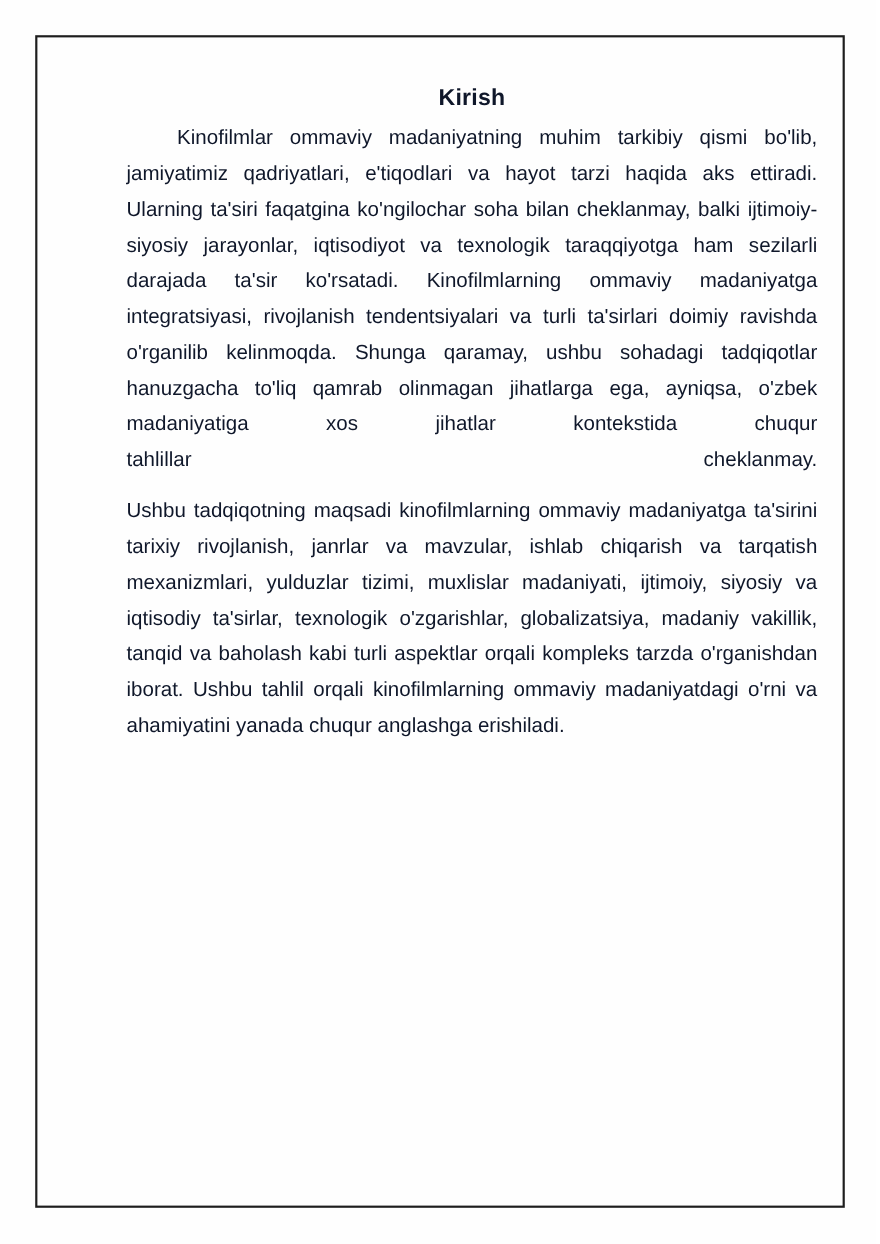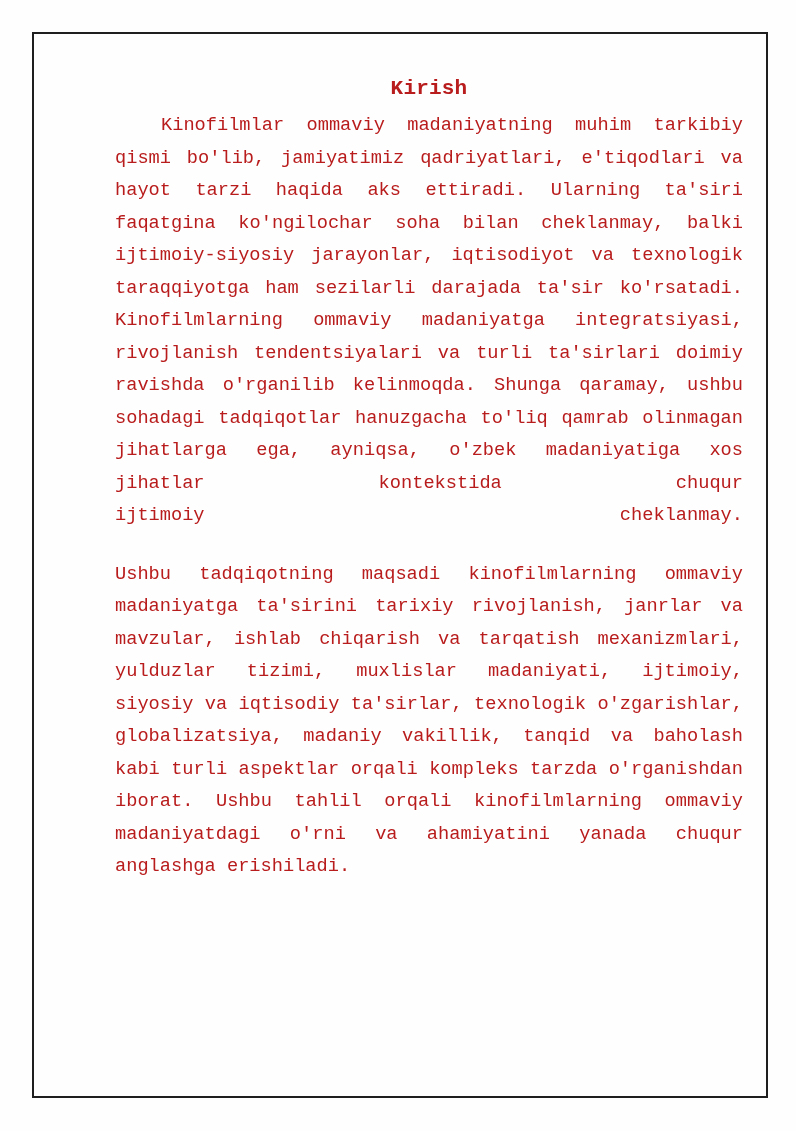--- a/index.html
+++ b/index.html
@@ -6,22 +6,22 @@
     margin: 0;
     padding: 0;
     background: #ffffff;
   }
   .canvas {
     position: relative;
     width: 796px;
     height: 1131px;
     background: #fefefe;
     overflow: hidden;
-    font-family: Liberation Mono, monospace;
-    color: #b91c1c;
+    font-family: Liberation Sans, sans-serif;
+    color: #0f172a;
   }
   .frame {
     position: absolute;
     left: 32px;
     top: 32px;
     width: 736px;
     height: 1066px;
     box-sizing: border-box;
     border: 2px solid #1e1e1e;
     padding: 38px 23px 0 81px;
@@ -47,35 +47,35 @@
     text-indent: 46px;
     text-align-last: justify;
   }
   .last-line {
     display: flex;
     justify-content: space-between;
     font-size: 18.66px;
     line-height: 32.5px;
   }
   .para-purpose {
-    margin-top: 26px;
+    margin-top: 14px;
   }
 </style>
 </head>
 <body>
 
 <div class="canvas">
   <div class="frame">
 
     <h1 class="doc-title">Kirish</h1>
 
     <div>
       <div class="para para-intro-body">Kinofilmlar ommaviy madaniyatning muhim tarkibiy qismi bo'lib, jamiyatimiz qadriyatlari, e'tiqodlari va hayot tarzi haqida aks ettiradi. Ularning ta'siri faqatgina ko'ngilochar soha bilan cheklanmay, balki ijtimoiy-siyosiy jarayonlar, iqtisodiyot va texnologik taraqqiyotga ham sezilarli darajada ta'sir ko'rsatadi. Kinofilmlarning ommaviy madaniyatga integratsiyasi, rivojlanish tendentsiyalari va turli ta'sirlari doimiy ravishda o'rganilib kelinmoqda. Shunga qaramay, ushbu sohadagi tadqiqotlar hanuzgacha to'liq qamrab olinmagan jihatlarga ega, ayniqsa, o'zbek madaniyatiga xos jihatlar kontekstida chuqur</div>
       <div class="last-line">
-        <span>ijtimoiy</span>
+        <span>tahlillar</span>
         <span>cheklanmay.</span>
       </div>
     </div>
 
     <div class="para para-purpose">Ushbu tadqiqotning maqsadi kinofilmlarning ommaviy madaniyatga ta'sirini tarixiy rivojlanish, janrlar va mavzular, ishlab chiqarish va tarqatish mexanizmlari, yulduzlar tizimi, muxlislar madaniyati, ijtimoiy, siyosiy va iqtisodiy ta'sirlar, texnologik o'zgarishlar, globalizatsiya, madaniy vakillik, tanqid va baholash kabi turli aspektlar orqali kompleks tarzda o'rganishdan iborat. Ushbu tahlil orqali kinofilmlarning ommaviy madaniyatdagi o'rni va ahamiyatini yanada chuqur anglashga erishiladi.</div>
 
   </div>
 </div>
 
 </body></html>

